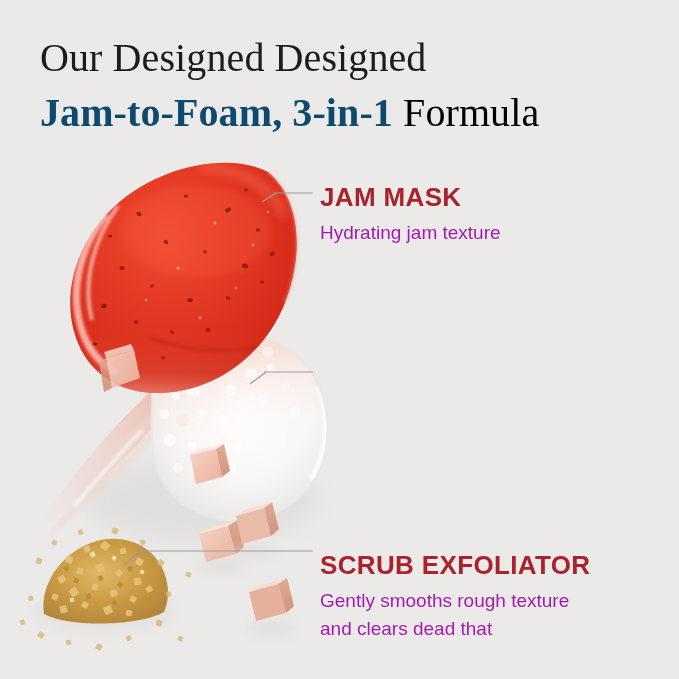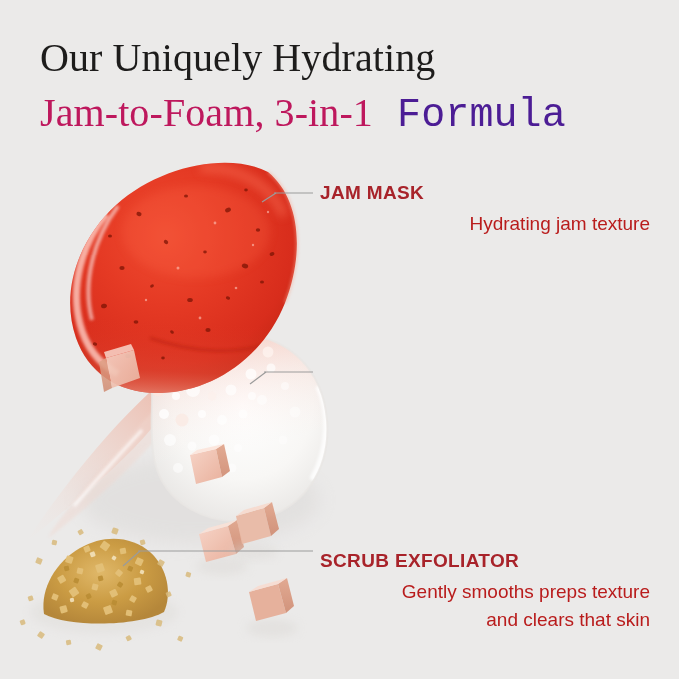--- a/index.html
+++ b/index.html
@@ -37,49 +37,47 @@
   .headline-line-1 {
     font-size: 40px;
     color: #1d1c1b;
   }
   .headline-line-2 {
     font-size: 40px;
     color: #1d1c1b;
     margin-top: 2px;
   }
   .headline-accent {
-    color: #be185d;
+    color: #0c4a6e;
+    font-weight: bold;
+  }
+  .headline-tail {
+    color: #000000;
     font-weight: normal;
-  }
-  .headline-tail {
-    color: #4c1d95;
-    font-weight: normal;
-    font-family: Liberation Mono, monospace;
   }
 
   
   .callout {
     position: absolute;
     left: 320px;
     width: 330px;
   }
   .callout-title {
-    font-size: 19px;
+    font-size: 26px;
     font-weight: bold;
     letter-spacing: 0.35px;
     color: #a8232a;
     margin: 0 0 6px 0;
     white-space: nowrap;
   }
   .callout-body {
     font-size: 19px;
-    color: #b91c1c;
+    color: #a21caf;
     line-height: 1.45;
     margin: 0;
-    text-align: right;
   }
   .callout-body span {
     display: block;
     white-space: nowrap;
   }
   #callout-jam   { top: 182px; }
   #callout-foam  { top: 361px; }
   #callout-scrub { top: 538px; margin-top: 12px; }
 
   
@@ -397,33 +395,33 @@
     <line x1="274" y1="193" x2="313" y2="193" stroke="#9b9b9b" stroke-width="1.2"></line>
 
     <line x1="250" y1="384" x2="266" y2="372" stroke="#9b9b9b" stroke-width="1.2"></line>
     <line x1="264" y1="372" x2="313" y2="372" stroke="#9b9b9b" stroke-width="1.2"></line>
 
     <line x1="123" y1="566" x2="140" y2="551" stroke="#9b9b9b" stroke-width="1.2"></line>
     <line x1="138" y1="551" x2="313" y2="551" stroke="#9b9b9b" stroke-width="1.2"></line>
   </svg>
 
   <div class="headline">
-    <span class="headline-line headline-line-1">Our Uniquely Hydrating</span>
+    <span class="headline-line headline-line-1">Our Designed Designed</span>
     <span class="headline-line headline-line-2"><span class="headline-accent">Jam-to-Foam, 3-in-1</span><span class="headline-tail"> Formula</span></span>
   </div>
 
   <div class="callout" id="callout-jam">
     <p class="callout-title">JAM MASK</p>
     <p class="callout-body">
       <span>Hydrating jam texture</span>
     </p>
   </div>
 
 
   <div class="callout" id="callout-scrub">
     <p class="callout-title">SCRUB EXFOLIATOR</p>
     <p class="callout-body">
-      <span>Gently smooths preps texture</span>
-      <span>and clears that skin</span>
+      <span>Gently smooths rough texture</span>
+      <span>and clears dead that</span>
     </p>
   </div>
 
 </div>
 
 </body></html>

